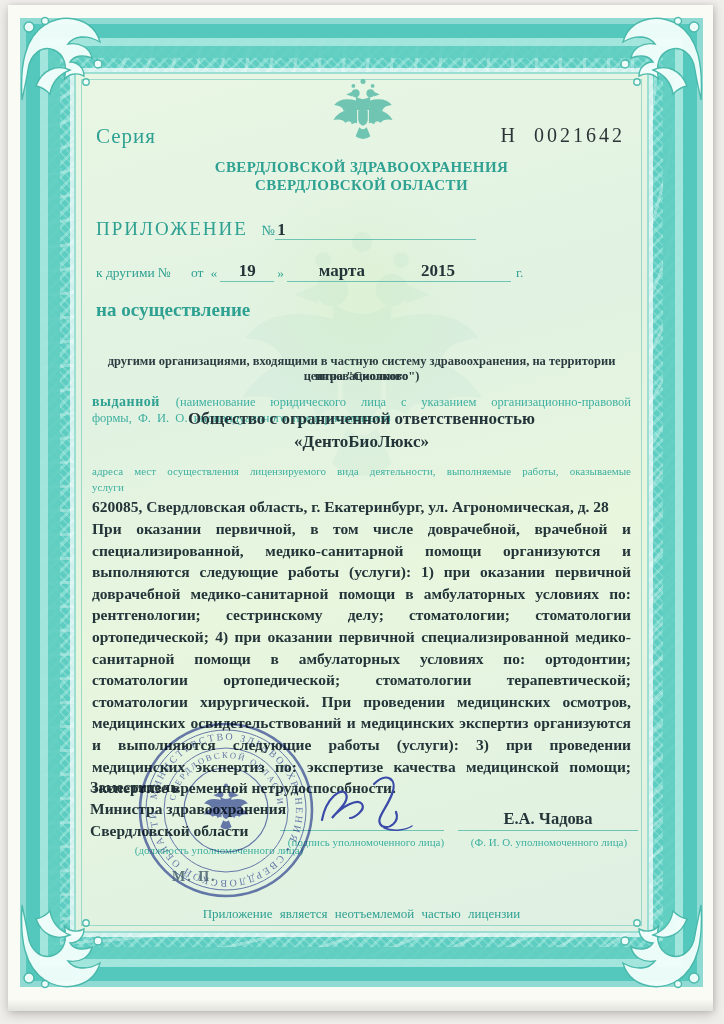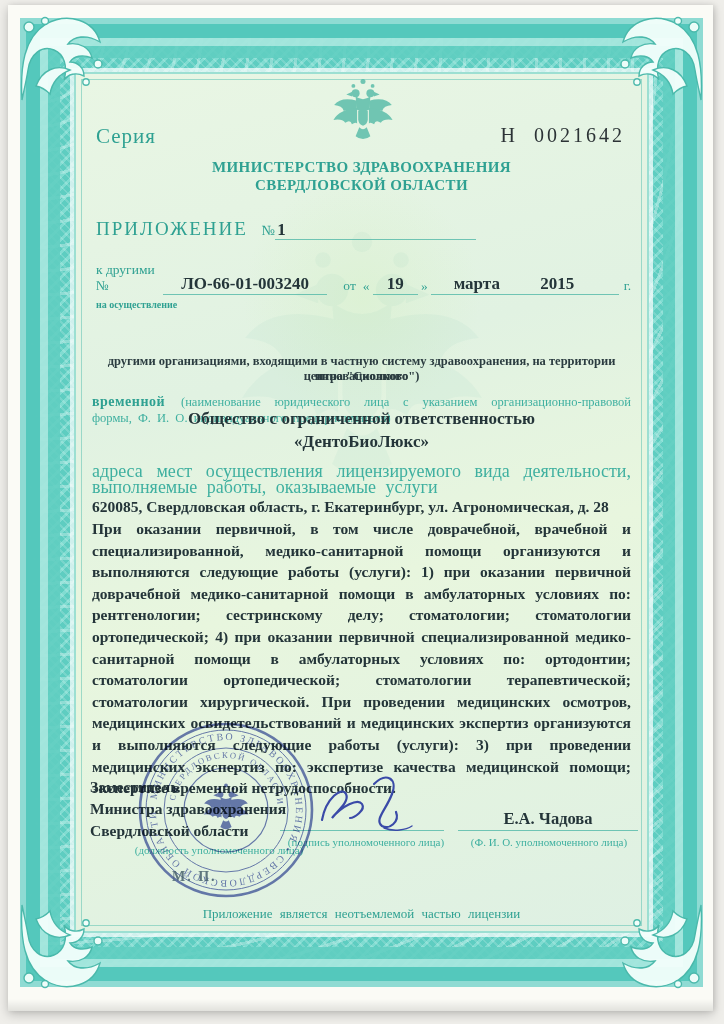--- a/index.html
+++ b/index.html
@@ -62,32 +62,32 @@
   
   .row{display:flex;align-items:flex-end;}
   .row-appendix{left:20px;top:144px;width:380px;}
   .app-label{font-size:19px;letter-spacing:2px;}
   .app-no{font-size:14px;margin-left:14px;padding-bottom:1px;}
   .app-cell{width:238px;text-align:left;font-weight:bold;font-size:17px;color:#243539;padding:0 0 1px 2px;line-height:1;}
   .row-license{left:20px;top:188px;right:12px;font-size:13.5px;}
   .row-license .val{font-weight:bold;font-size:17px;color:#243539;line-height:1;padding-bottom:2px;}
   .row-license .lbl{padding:0 4px 1px 0;}
   .row-license .q{padding:0 3px 1px;}
-  .carry{left:20px;top:225px;font-size:10px;font-weight:bold;}
+  .carry{left:20px;top:225px;font-size:19px;font-weight:bold;}
   
   .act-title{top:241px;font-size:17.5px;font-weight:bold;word-spacing:5px;color:#243539;}
   .sub{font-size:12.5px;font-weight:bold;color:#2b3c40;}
   .sub1{top:265px;} .sub2{top:280px;} .sub3{top:295px;}
   .issued{left:16px;right:16px;top:307px;font-size:12.5px;line-height:16px;text-align:justify;word-spacing:3px;}
   .issued b{font-size:14px;margin-right:16px;letter-spacing:.5px;}
   .org{font-size:17px;font-weight:bold;color:#243539;}
   .org1{top:335px;} .org2{top:358px;}
   
   .addr-flow{left:16px;right:16px;top:390px;}
-  .addr-cap{font-size:18px;line-height:15.5px;margin:0 0 2px 0;text-align:justify;word-spacing:5px;}
+  .addr-cap{font-size:11px;line-height:15.5px;margin:0 0 2px 0;text-align:justify;word-spacing:5px;}
   .addr-line{font-size:15.5px;font-weight:bold;color:#243539;line-height:20px;}
   .body-text{font-size:15.5px;font-weight:bold;color:#243539;line-height:21.6px;text-align:justify;margin:1px 0 0 0;}
   
   .watermark{left:50%;top:150px;margin-left:-150px;width:300px;height:300px;color:#4fae9b;opacity:.05;z-index:0;}
   
   .sig-pos{left:14px;top:702px;font-size:15.5px;font-weight:bold;color:#243539;line-height:22px;z-index:3;}
   .cap{font-size:11px;text-align:center;z-index:3;}
   .pos-cap{left:14px;top:770px;width:258px;}
   .sig-cap{left:200px;top:762px;width:180px;}
   .name{left:382px;top:735px;width:180px;text-align:center;font-size:16.5px;font-weight:bold;color:#243539;z-index:3;}
@@ -153,49 +153,48 @@
 
       <svg class="abs watermark">
           <use href="#eagle" width="300" height="288"></use>
         </svg>
 
       <div class="abs teal series">Серия</div>
       <svg class="abs emblem">
           <use href="#eagle" width="74" height="71"></use>
         </svg>
       <div class="abs docnum">Н  0021642</div>
-      <div class="abs ctr teal ministry min1">МИНИСТЕРСТВО ЗДРАВООХРАНЕНИЯ</div>
+      <div class="abs ctr teal ministry min1">СВЕРДЛОВСКОЙ ЗДРАВООХРАНЕНИЯ</div>
       <div class="abs ctr teal ministry min2">СВЕРДЛОВСКОЙ ОБЛАСТИ</div>
 
       <div class="abs row row-appendix">
         <span class="teal app-label">ПРИЛОЖЕНИЕ</span>
         <span class="teal app-no">№</span>
         <span class="cell app-cell">1</span>
       </div>
 
       <div class="abs row row-license">
         <span class="teal lbl">к другими №</span>
-        <span class="cell val" style="width:196px;">ЛО-66-01-003240</span>
         <span class="teal lbl" style="padding-left:16px;">от</span>
         <span class="teal q">«</span>
         <span class="cell val" style="width:54px;">19</span>
         <span class="teal q">»</span>
         <span class="cell val" style="width:110px;">марта</span>
         <span class="cell val" style="width:82px;">2015</span>
         <span class="cell" style="width:32px;"></span>
         <span class="teal lbl" style="padding-left:5px;">г.</span>
       </div>
 
       <div class="abs teal carry">на осуществление</div>
 
       <div class="abs ctr sub sub2">другими организациями, входящими в частную систему здравоохранения, на территории инновационного</div>
       <div class="abs ctr sub sub3">центра "Сколково")</div>
 
       <p class="abs teal-soft issued">
-        <b class="teal">временной</b><span>(наименование юридического лица с указанием организационно-правовой формы, Ф. И. О. индивидуального  предпринимателя)</span>
+        <b class="teal">выданной</b><span>(наименование юридического лица с указанием организационно-правовой формы, Ф. И. О. индивидуального  предпринимателя)</span>
       </p>
       <div class="abs ctr org org1">Общество с ограниченной ответственностью</div>
       <div class="abs ctr org org2">«ДентоБиоЛюкс»</div>
 
       <div class="abs addr-flow">
         <p class="teal-soft addr-cap">адреса мест осуществления лицензируемого вида деятельности,  выполняемые работы, оказываемые услуги</p>
         <div class="addr-line">620085, Свердловская область, г. Екатеринбург, ул. Агрономическая, д. 28</div>
         <p class="body-text">При оказании первичной, в том числе доврачебной, врачебной и специализированной, медико-санитарной помощи организуются и выполняются следующие работы (услуги): 1) при оказании первичной доврачебной медико-санитарной помощи в амбулаторных условиях по: рентгенологии; сестринскому делу; стоматологии; стоматологии ортопедической; 4) при оказании первичной специализированной медико-санитарной помощи в амбулаторных условиях по: ортодонтии; стоматологии ортопедической; стоматологии терапевтической; стоматологии хирургической. При проведении медицинских осмотров, медицинских освидетельствований и медицинских экспертиз организуются и выполняются следующие работы (услуги): 3) при проведении медицинских экспертиз по: экспертизе качества медицинской помощи; экспертизе временной нетрудоспособности.</p>
       </div>
 

